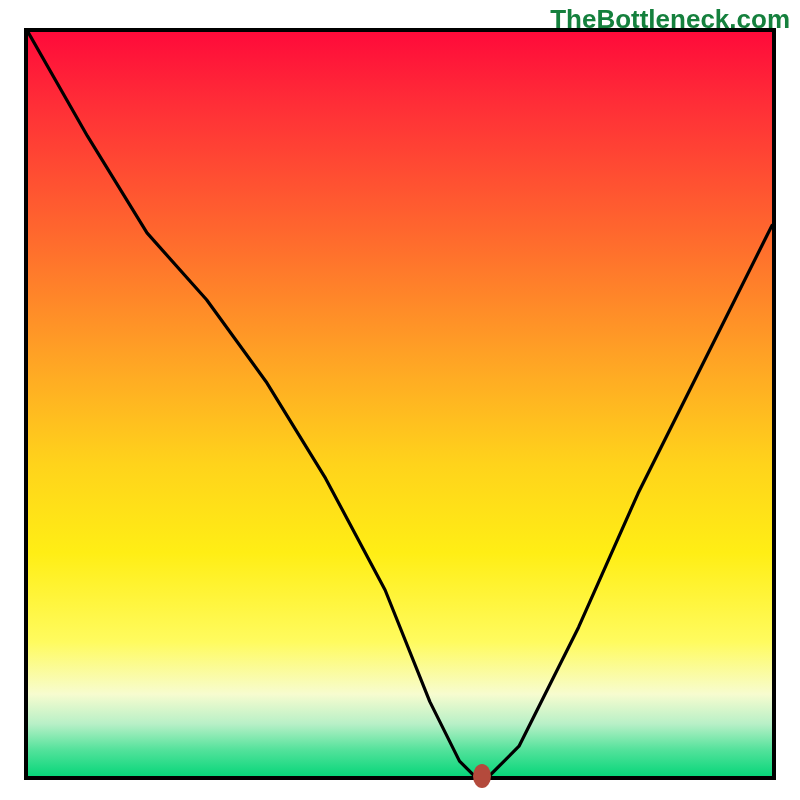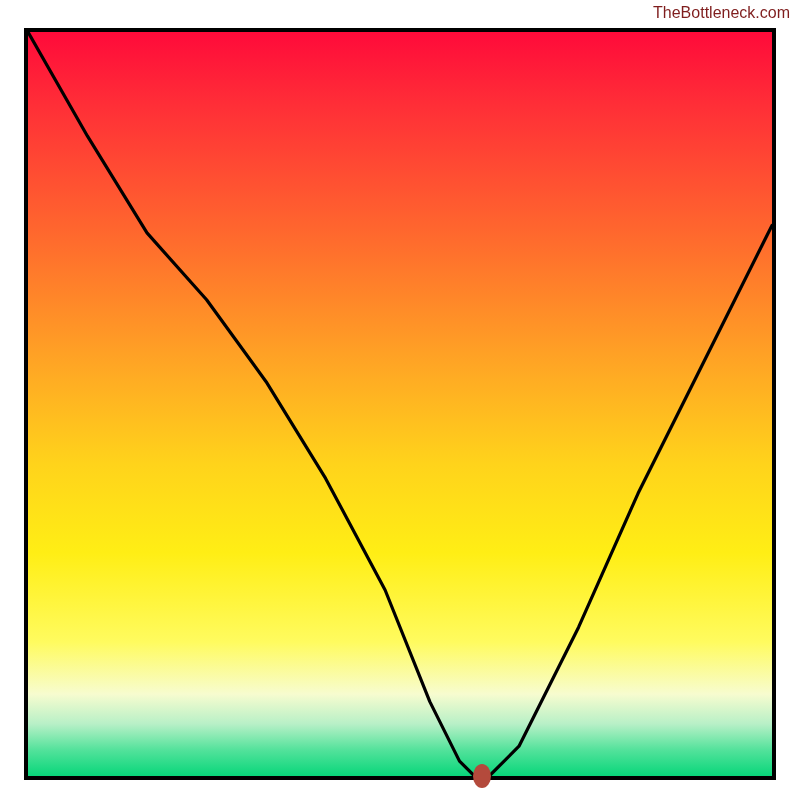--- a/index.html
+++ b/index.html
@@ -11,23 +11,23 @@
   .container {
     width: 800px;
     height: 800px;
     position: relative;
     background: #ffffff;
   }
   .watermark {
     position: absolute;
     top: 4px;
     right: 10px;
-    font-size: 16px;
-    font-weight: 400;
-    color: #7f1d1d;
+    font-size: 26px;
+    font-weight: 700;
+    color: #15803d;
     z-index: 10;
   }
   .plot-area {
     position: absolute;
     top: 28px;
     left: 24px;
     width: 752px;
     height: 752px;
     background: linear-gradient(to bottom,
       #ff0a3a 0%,

